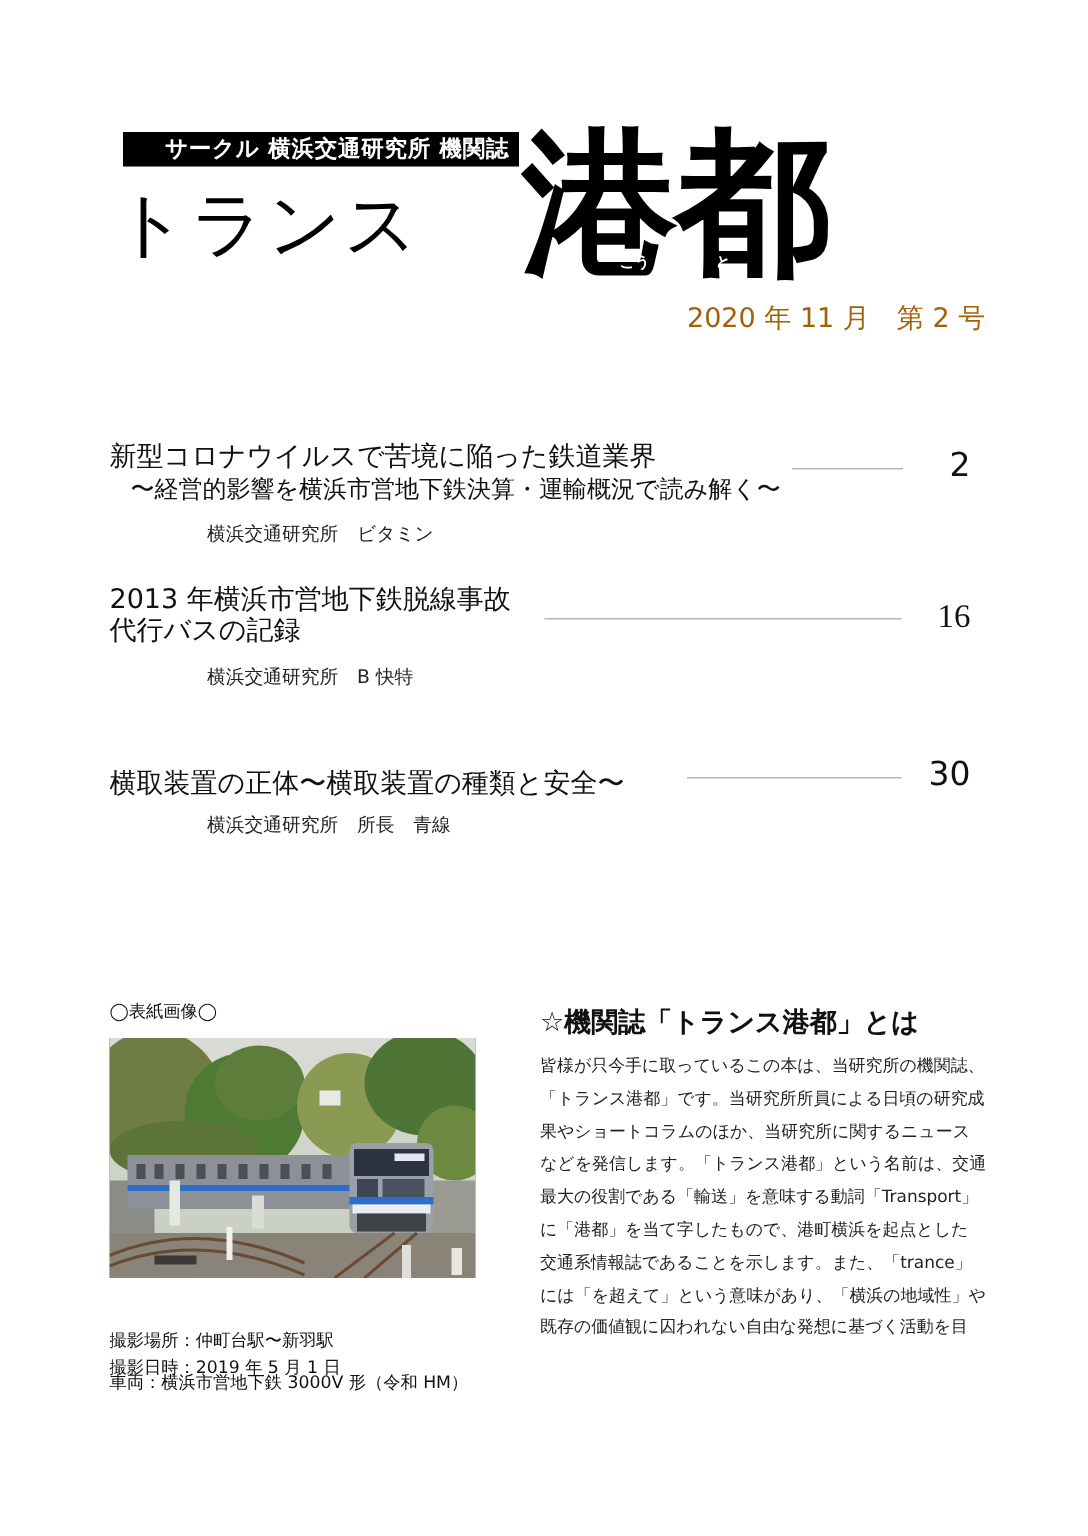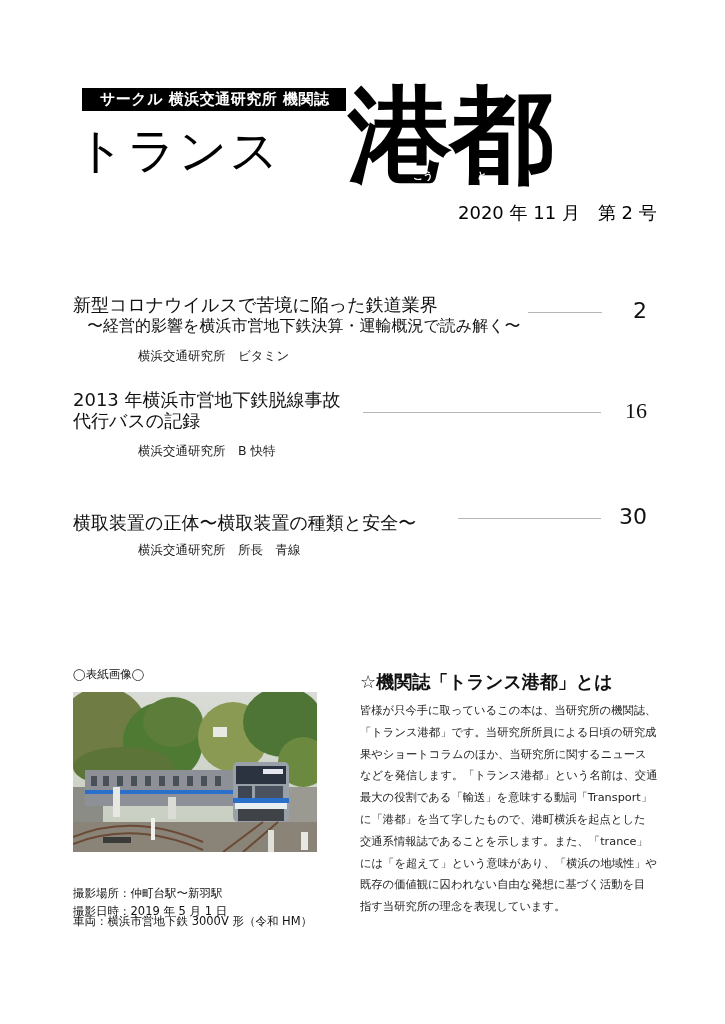--- a/index.html
+++ b/index.html
@@ -3,29 +3,29 @@
 <meta charset="utf-8">
 <style>
   html, body { margin: 0; padding: 0; background: #ffffff; }
   body { width: 725px; height: 1024px; position: relative; overflow: hidden;
          font-family: "DejaVu Sans", "Liberation Sans", sans-serif; color: #111; }
   .abs { position: absolute; }
 
   
   .banner { left: 82px; top: 88px; width: 264px; height: 23px; background: #000;
             color: #fff; font-size: 15px; font-weight: bold; line-height: 23px;
-            padding-left: 18px; box-sizing: border-box; letter-spacing: 0.5px; white-space: nowrap; }
+            padding-left: 28px; box-sizing: border-box; letter-spacing: 0.5px; white-space: nowrap; }
   .title-kana { left: 76px; top: 110px; font-size: 48px; font-weight: normal; line-height: 80px;
                 letter-spacing: 2px; white-space: nowrap; color: #000; }
   .title-kanji { left: 348px; top: 78px; font-size: 104px; font-weight: bold; line-height: 114px;
                  white-space: nowrap; color: #000; letter-spacing: -2px; }
   .furi { font-size: 10px; font-weight: bold; color: #fff; line-height: 12px; }
   .furi-kou { left: 413px; top: 170px; }
   .furi-to { left: 477px; top: 170px; }
-  .issue { left: 458px; top: 201px; font-size: 18px; line-height: 24px; white-space: nowrap; color: #000000; }
+  .issue { left: 458px; top: 201px; font-size: 18px; line-height: 24px; white-space: nowrap; color: #a16207; }
 
   
   .toc-title { font-size: 18px; line-height: 21px; font-weight: 500; color: #111; white-space: nowrap; }
   .toc-sub { font-size: 16px; line-height: 20px; color: #111; white-space: nowrap; }
   .toc-author { font-size: 12.5px; line-height: 16px; color: #222; white-space: nowrap; }
   .toc-rule { height: 1px; background: #b5b5b5; }
   .toc-page { font-size: 22px; line-height: 26px; color: #111; text-align: right; width: 60px; }
 
   
   .cover-label { left: 73px; top: 667px; font-size: 11.5px; line-height: 15px; color: #111; white-space: nowrap; }
@@ -139,14 +139,13 @@
 <div class="abs about-body">
   <div>皆様が只今手に取っているこの本は、当研究所の機関誌、</div>
   <div>「トランス港都」です。当研究所所員による日頃の研究成</div>
   <div>果やショートコラムのほか、当研究所に関するニュース</div>
   <div>などを発信します。「トランス港都」という名前は、交通</div>
   <div>最大の役割である「輸送」を意味する動詞「Transport」</div>
   <div>に「港都」を当て字したもので、港町横浜を起点とした</div>
   <div>交通系情報誌であることを示します。また、「trance」</div>
   <div>には「を超えて」という意味があり、「横浜の地域性」や</div>
   <div>既存の価値観に囚われない自由な発想に基づく活動を目</div>
-  <div>指す当研究所の理念を表現しています。</div>
 </div>
 
 </body></html>

